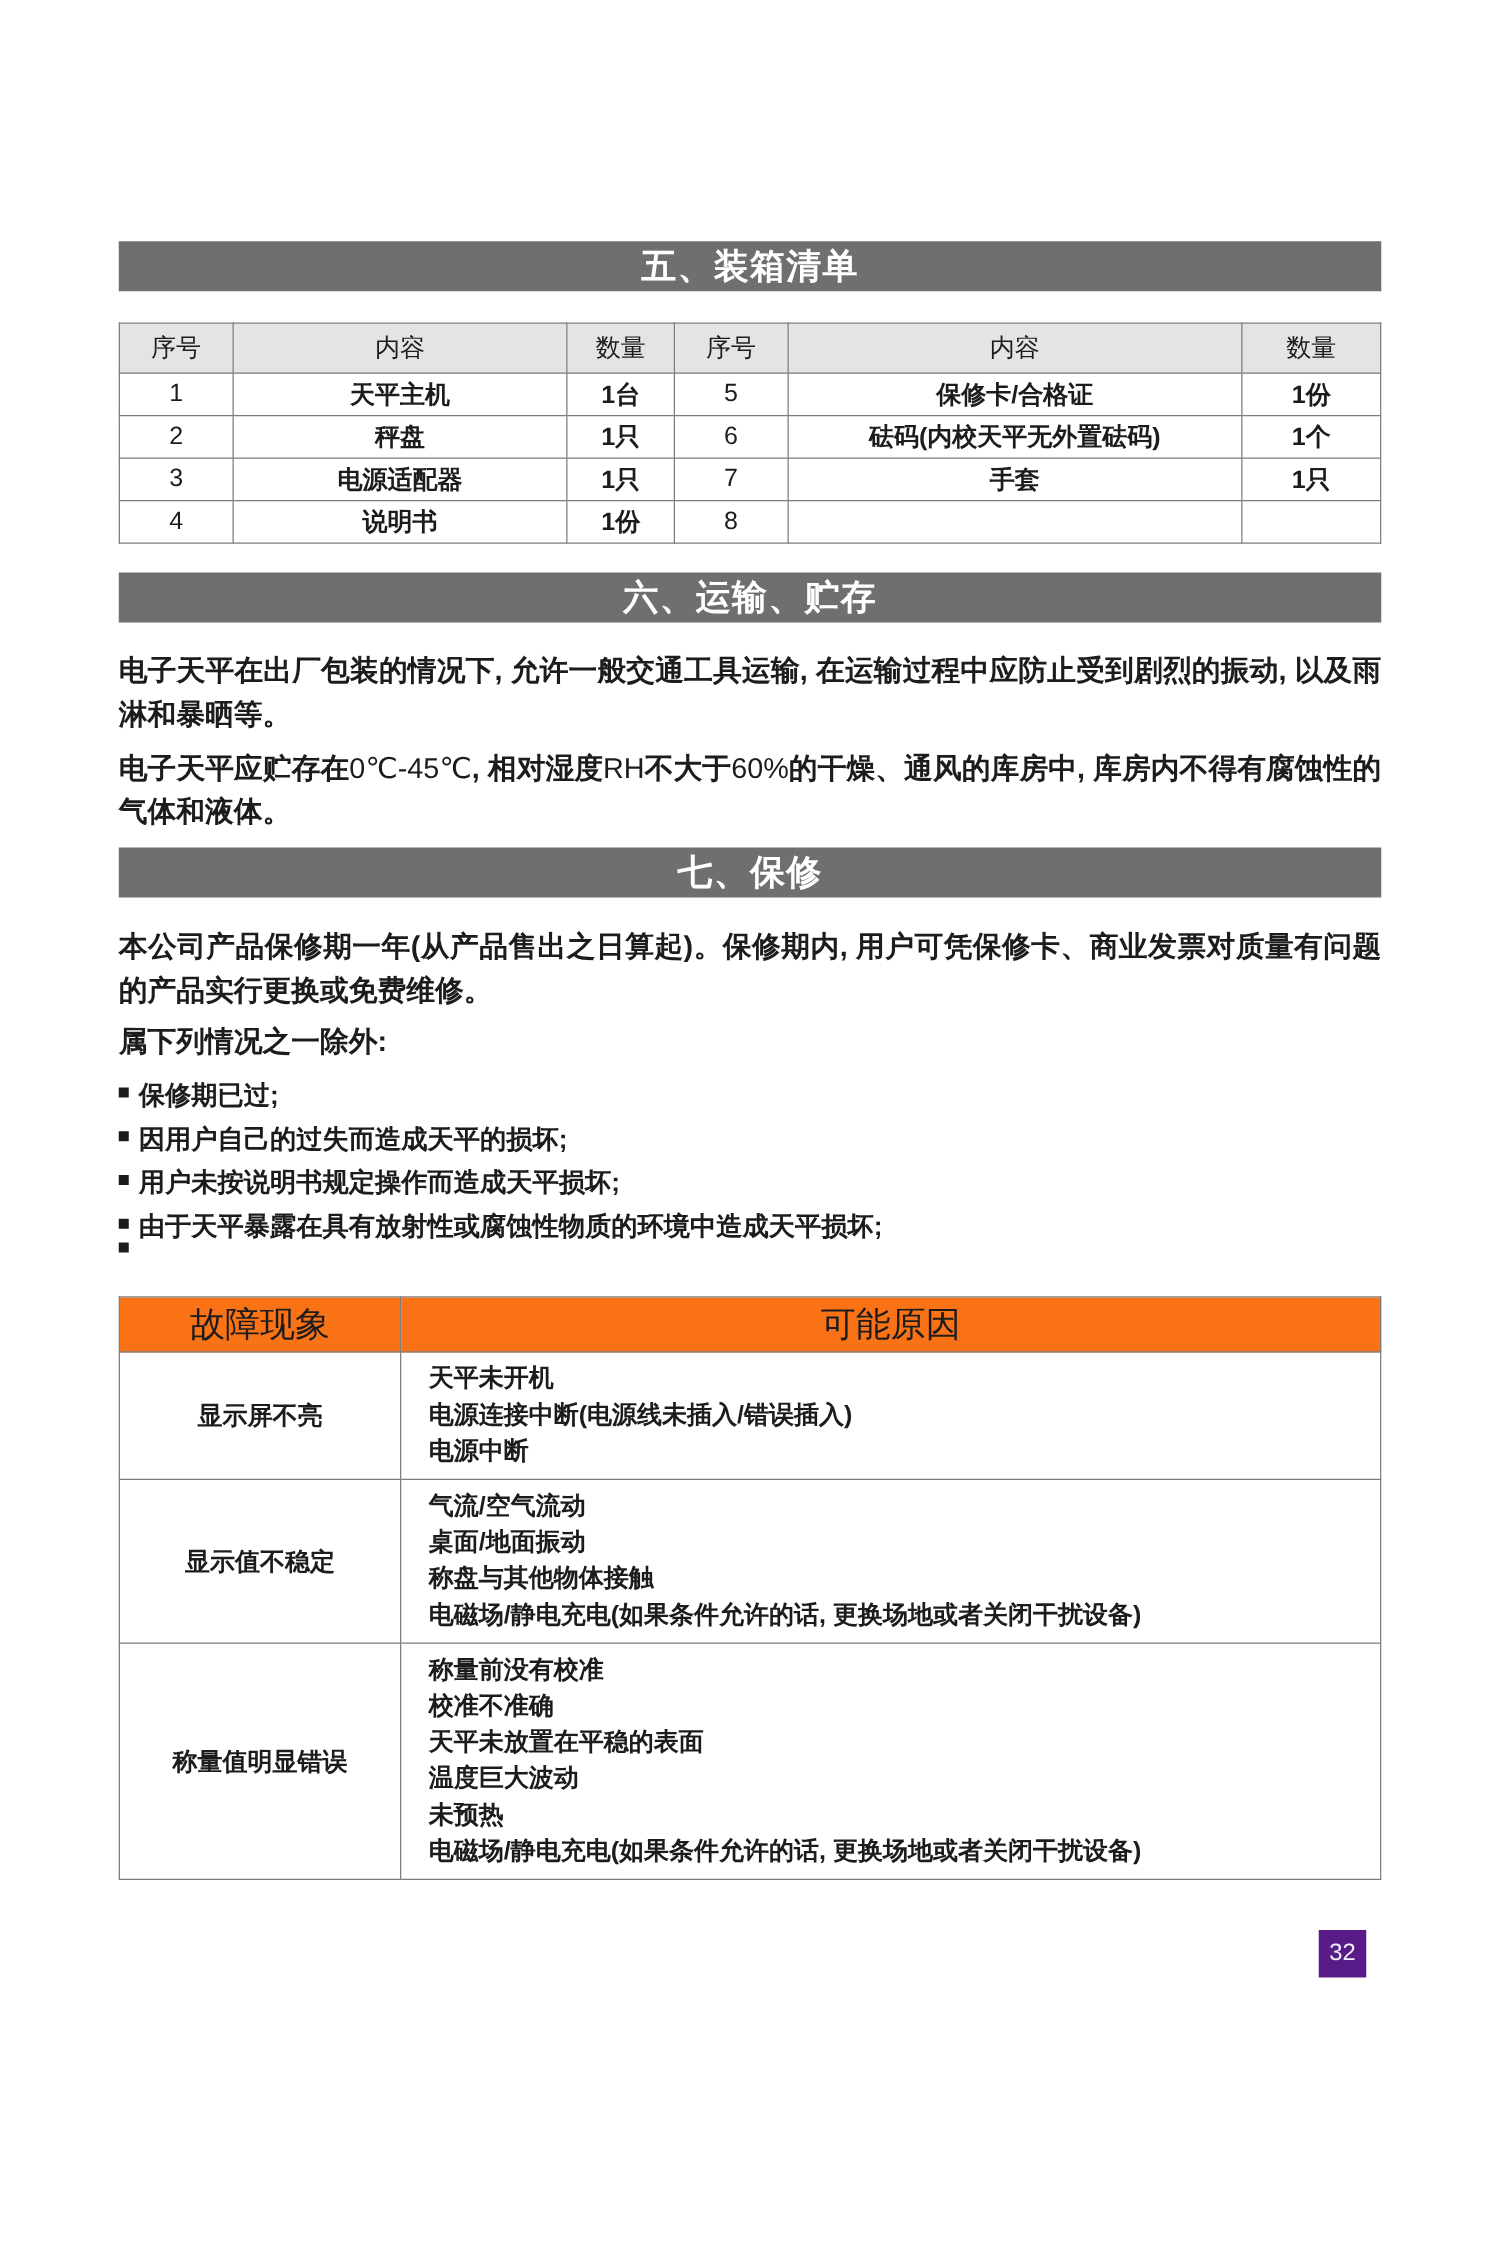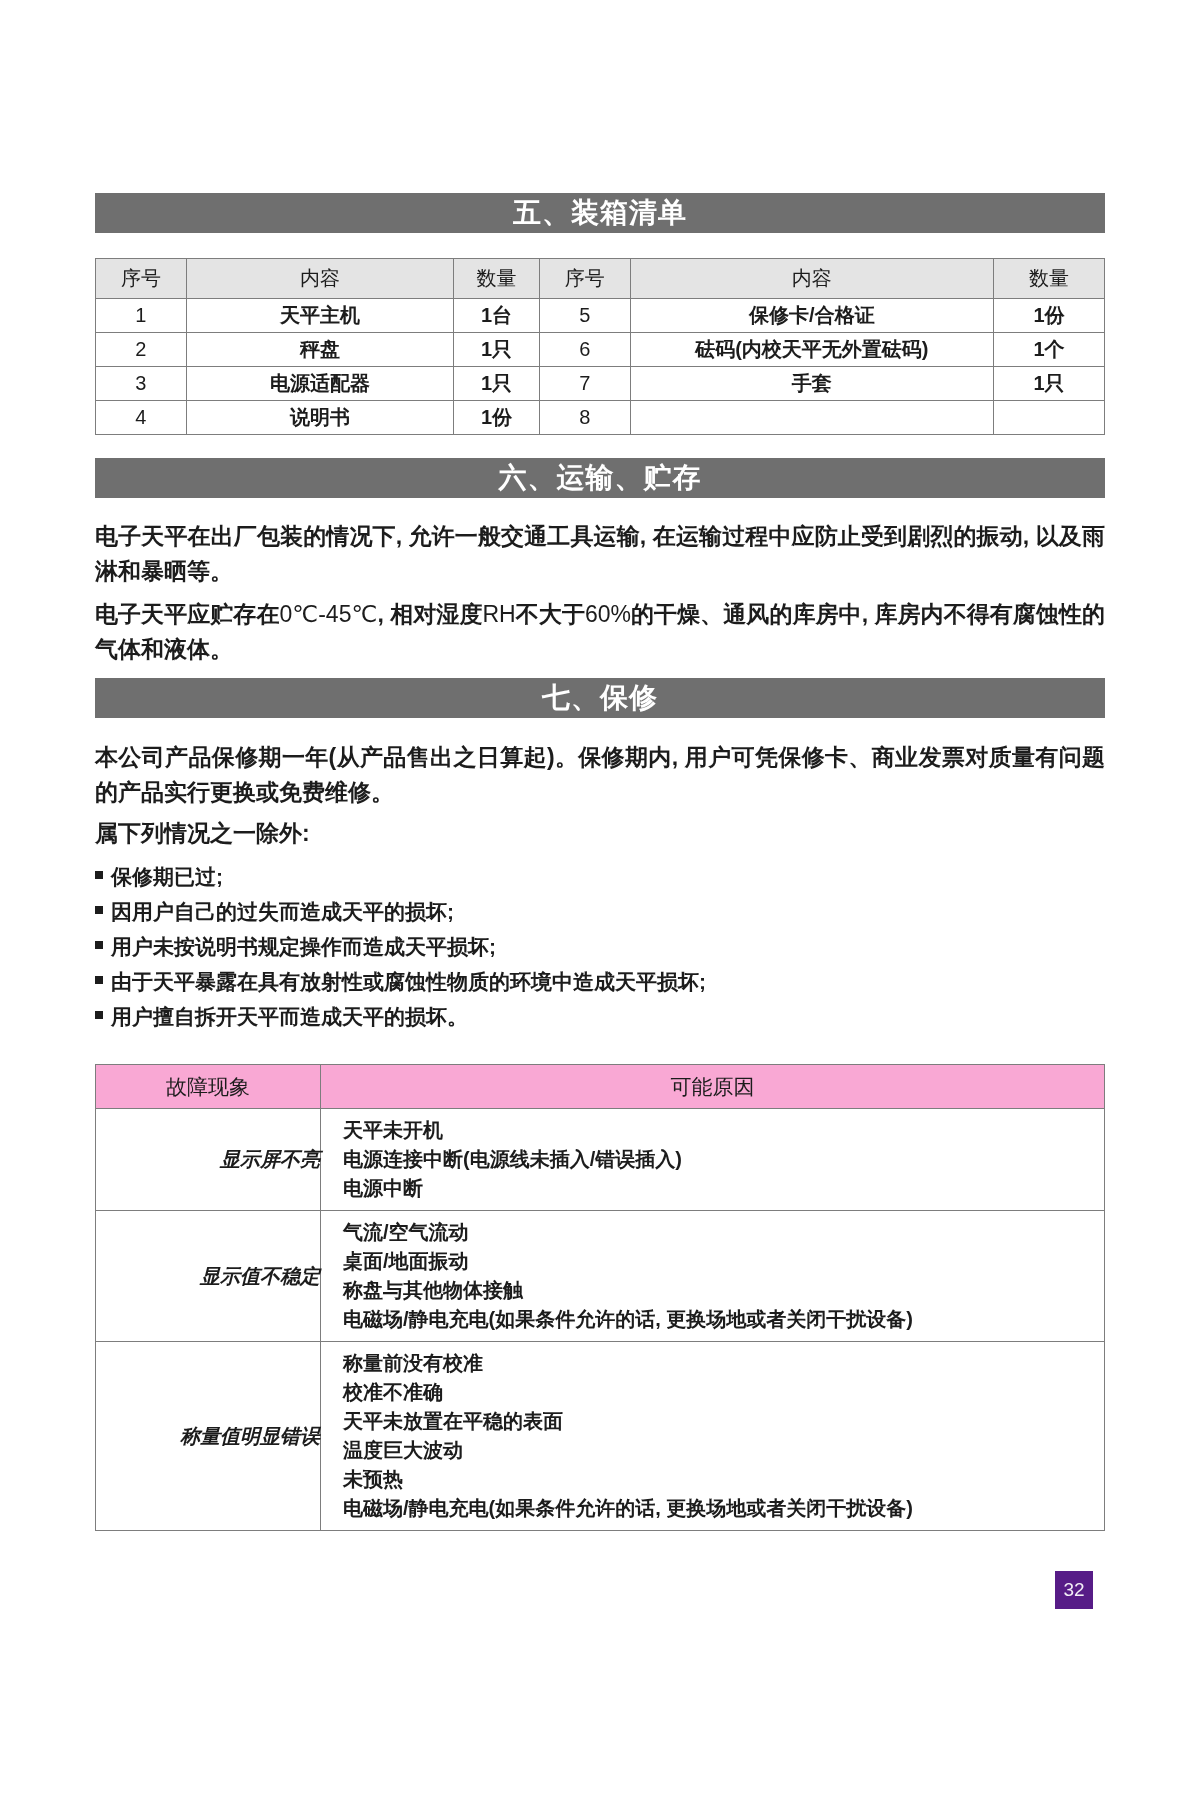--- a/index.html
+++ b/index.html
@@ -71,32 +71,31 @@
     background: #1c1c1c;
     display: inline-block;
     margin-right: 8px;
     flex: 0 0 auto;
     transform: translateY(-5px);
   }
   .bar-faults { margin-top: 24px; }
   
   .fault-table { margin-top: 30px; }
   .fault-table th {
-    background: #f9a8d4;
+    background: #f97316;
     height: 44px;
-    font-size: 21px;
+    font-size: 28px;
     font-weight: 500;
     text-align: center;
   }
   .fault-table td { vertical-align: middle; }
   .fault-table td.phenomenon {
-    text-align: right;
-    font-size: 20px;
-    font-weight: bold;
-    font-style: italic;
+    text-align: center;
+    font-size: 20px;
+    font-weight: bold;
   }
   .fault-table td.causes {
     padding: 7px 0 7px 22px;
     font-size: 20px;
     font-weight: bold;
     line-height: 29px;
   }
   
   .footer {
     margin-top: 40px;
@@ -199,21 +198,20 @@
     <div class="bullet-item">
       <span class="bullet-square"></span>
       <span>用户未按说明书规定操作而造成天平损坏;</span>
     </div>
     <div class="bullet-item">
       <span class="bullet-square"></span>
       <span>由于天平暴露在具有放射性或腐蚀性物质的环境中造成天平损坏;</span>
     </div>
     <div class="bullet-item">
       <span class="bullet-square"></span>
-      <span>用户擅自拆开天平而造成天平的损坏。</span>
     </div>
   </div>
 
 
   <table class="fault-table">
     <colgroup>
       <col style="width:22.3%">
         <col style="width:77.7%">
     </colgroup>
     <thead>

